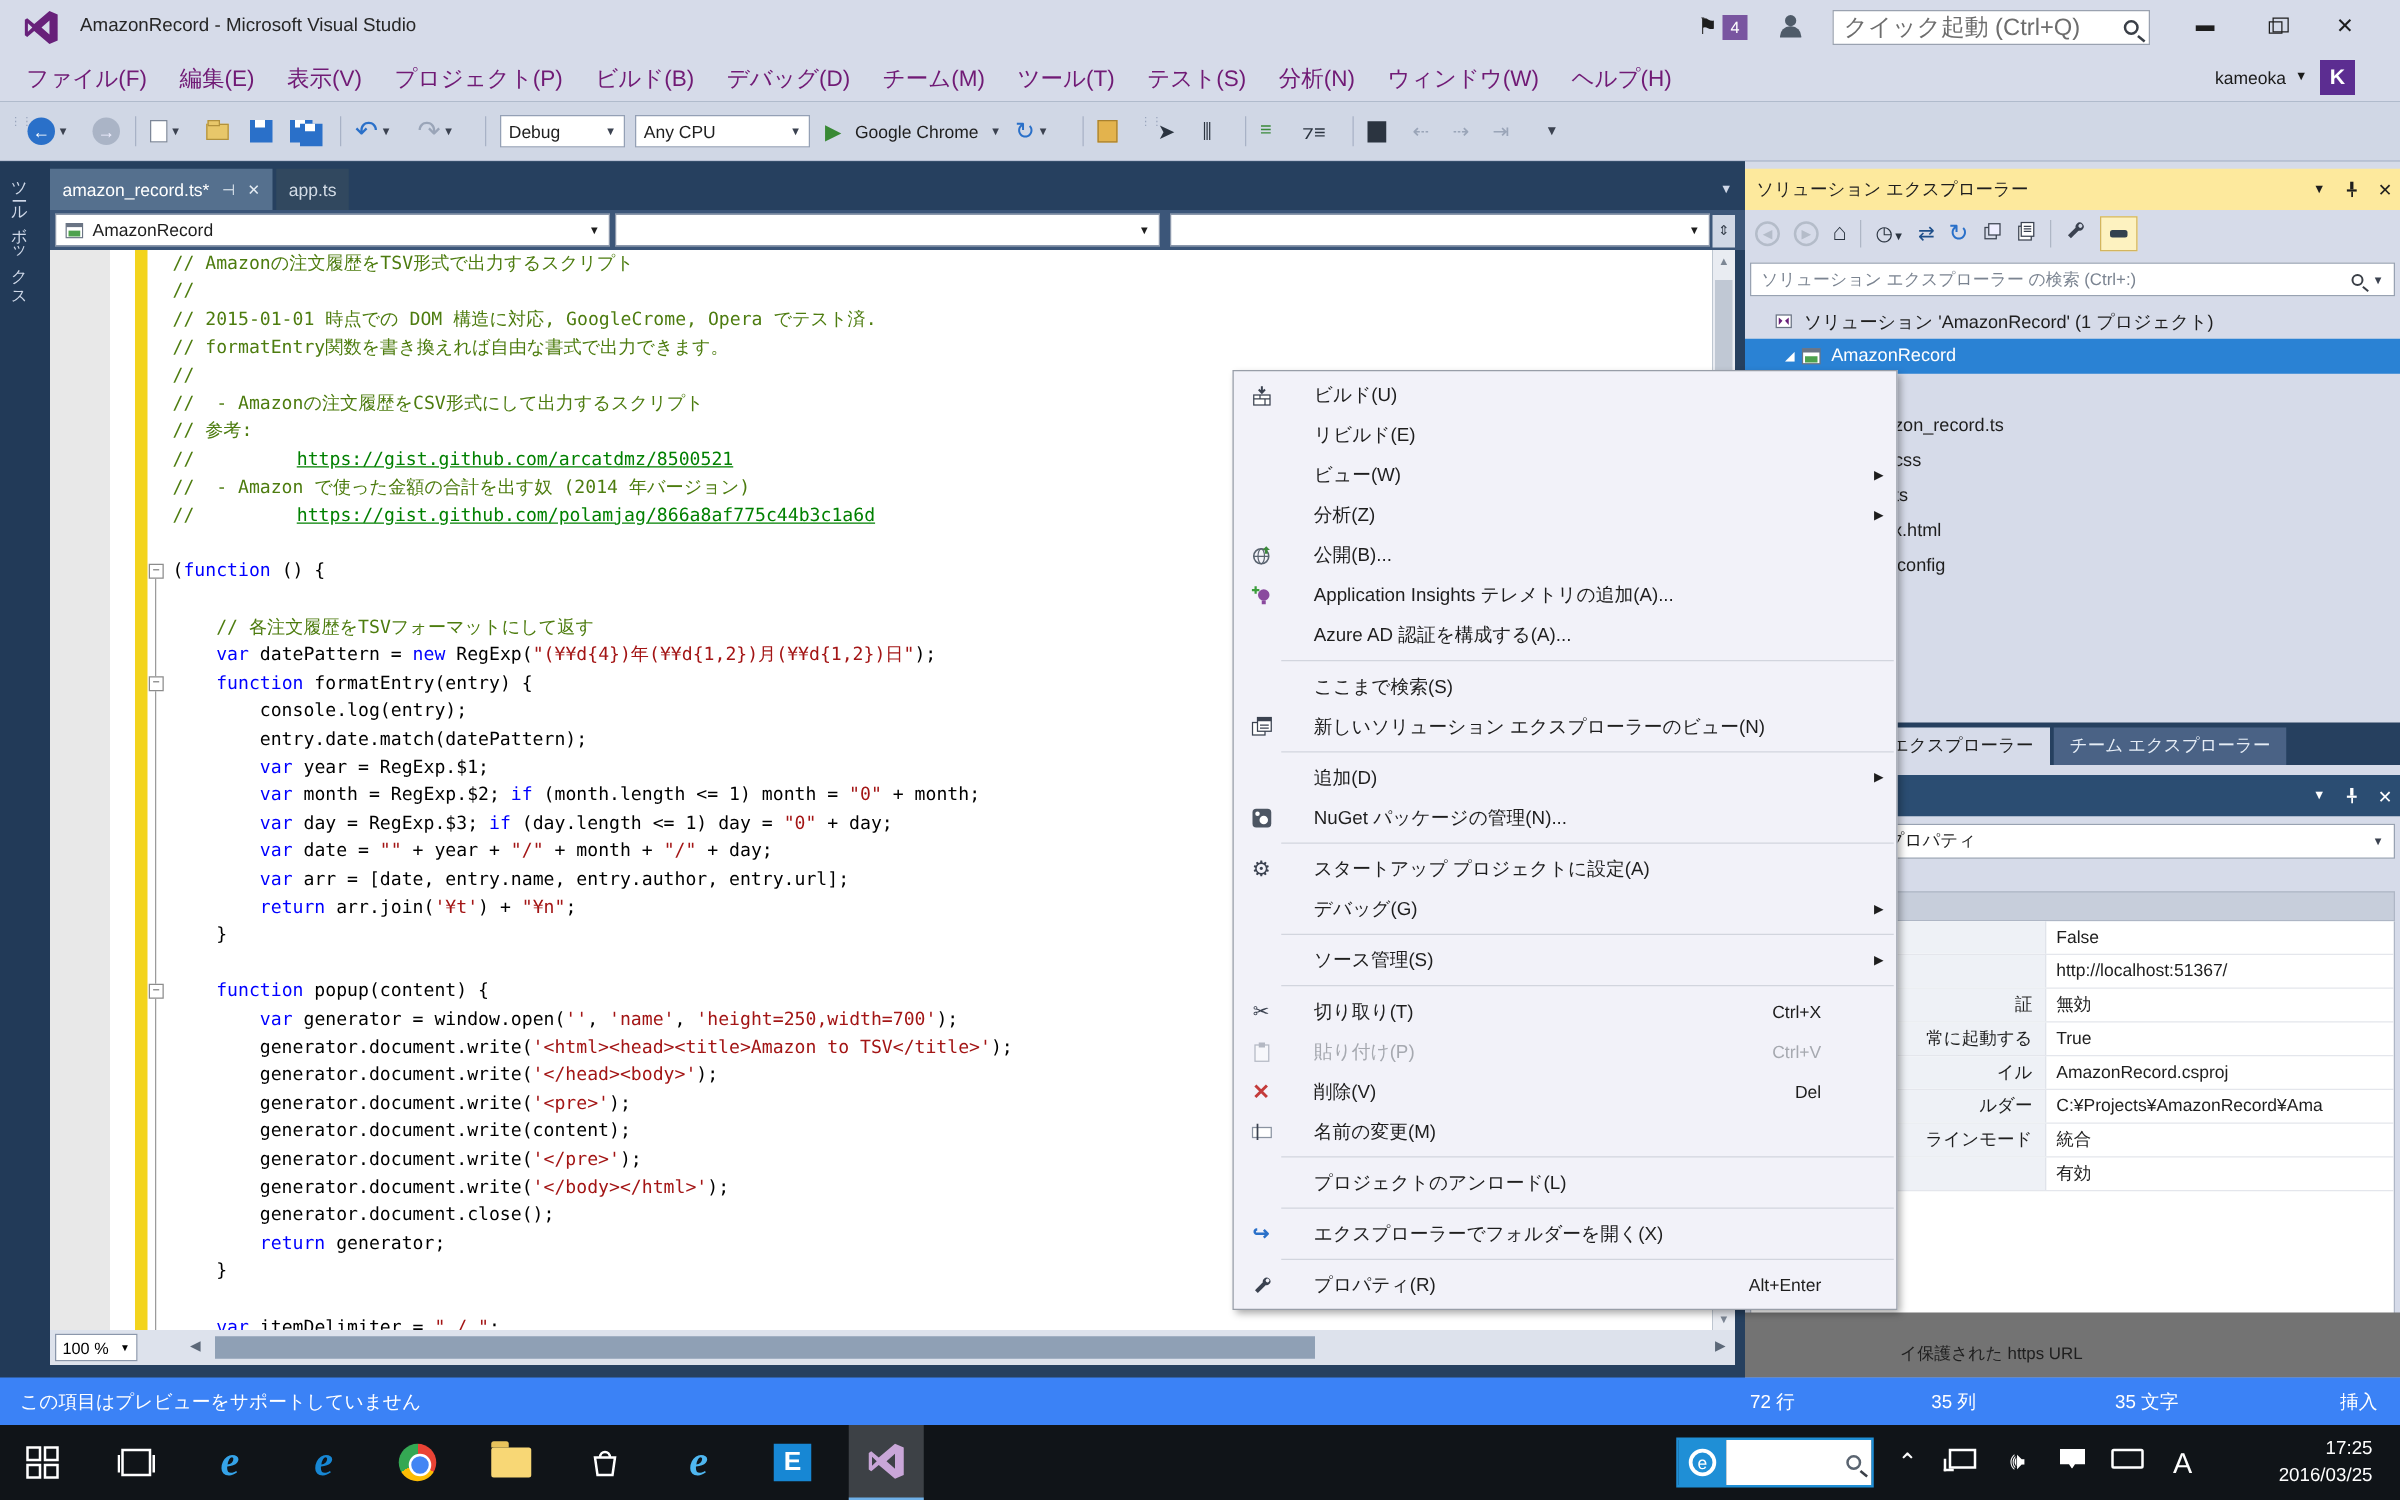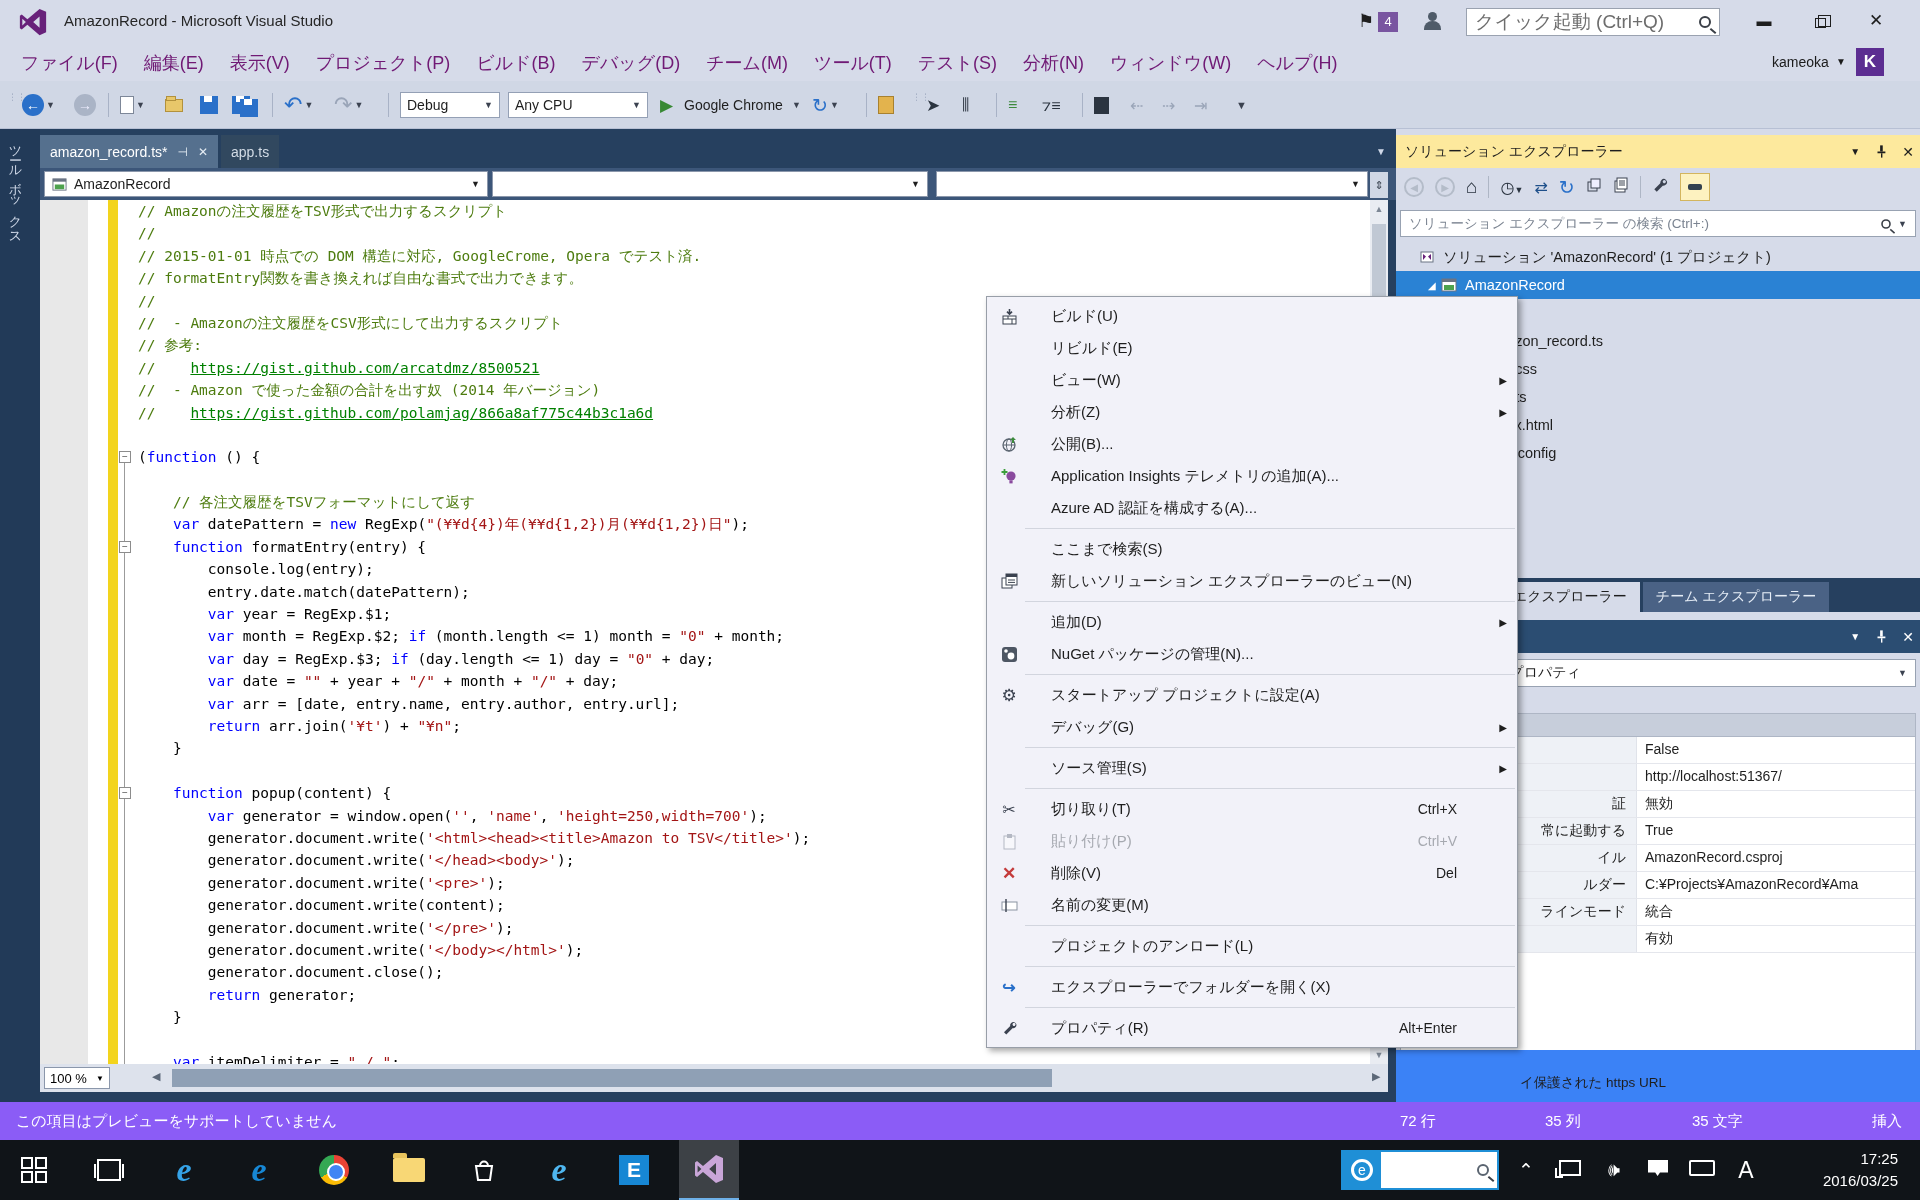--- a/index.html
+++ b/index.html
@@ -64,21 +64,21 @@
   .navbar { left:40px; top:168px; width:1356px; height:32px; background:#3c5679; }
   .nav-cmb { position:absolute; top:3px; height:26px; background:#fff; border:1px solid #8b97ab; display:flex; align-items:center; padding:0 7px; font-size:14px; color:#1e1e1e; }
   .code-pane { left:40px; top:200px; width:1330px; height:864px; background:#fff; overflow:hidden; }
   .gut-gray { position:absolute; left:0; top:0; width:48px; height:864px; background:#e8e8e8; }
   .gut-yellow { position:absolute; left:68px; top:0; width:10px; height:864px; background:#f3d41d; }
   .fold-guide { position:absolute; left:84px; width:1px; background:#9b9b9b; }
   .fold-box { position:absolute; left:79px; width:12px; height:12px; background:#fff; border:1px solid #8c8c8c; color:#555; font-size:10px; line-height:10px; text-align:center; }
   .lines { position:absolute; left:98px; top:0; width:1230px; }
   .code-line { height:22.4px; white-space:pre; font-family:"DejaVu Sans Mono", monospace; font-size:14.5px; line-height:22.4px; color:#000; }
   .sg-c { color:#4d7c0f; } .sg-k { color:#0000ff; } .sg-s { color:#a31515; } .sg-p { color:#000; }
-  .sg-l { color:#008000; text-decoration:underline; }
+  .sg-l { color:#008000; text-decoration:underline;margin-left:47px; }
   .vscroll { left:1370px; top:200px; width:18px; height:864px; background:#e9ecf2; }
   .vthumb { position:absolute; left:2px; top:24px; width:14px; height:310px; background:#c0c8d4; }
   .varrow { position:absolute; left:0; width:18px; height:18px; color:#7d8795; font-size:9px; text-align:center; line-height:18px; }
   .split-handle { left:1370px; top:172px; width:18px; height:26px; background:#d0d7e5; color:#39424f; font-size:11px; text-align:center; line-height:26px; }
   .hscroll { left:40px; top:1064px; width:1348px; height:28px; background:#dde2ec; }
   .zoom-cmb { position:absolute; left:4px; top:3px; width:66px; height:22px; background:#fff; border:1px solid #8b97ab; font-size:13px; display:flex; align-items:center; padding:0 5px; }
   .zoom-cmb .car { margin-left:auto; font-size:8px; }
   .harrow { position:absolute; top:6px; color:#5c6878; font-size:11px; }
   .hthumb { position:absolute; left:132px; top:5px; width:880px; height:18px; background:#8fa0b5; }
 
@@ -120,25 +120,25 @@
   .prop-panel { left:1396px; top:612px; width:524px; height:490px; background:#d6dbe9; }
   .prop-title { position:absolute; left:0; top:8px; width:524px; height:33px; background:#2b4d72; display:flex; align-items:center; padding:0 9px; color:#fff; font-size:14px; }
   .prop-title .ttl-icons { color:#fff; }
   .prop-cmb { position:absolute; left:4px; top:47px; width:516px; height:28px; background:#fff; border:1px solid #98a2b2; display:flex; align-items:center; padding:0 8px; font-size:14px; color:#1e1e1e; }
   .prop-toolstrip { position:absolute; left:4px; top:79px; width:516px; height:22px; }
   .prop-cat { position:absolute; left:4px; top:101px; width:516px; height:24px; background:#c7cedb; border:1px solid #aeb6c5; }
   .prop-grid { position:absolute; left:4px; top:125px; width:516px; height:330px; background:#fff; border:1px solid #aeb6c5; border-top:none; }
   .prow { height:27px; display:flex; border-bottom:1px solid #e4e6ec; font-size:14px; }
   .prow .pl { width:236px; background:#eef1f6; border-right:1px solid #e0e3ea; text-align:right; padding:4px 10px 0 0; color:#1e1e1e; overflow:hidden; }
   .prow .pv { flex:1; padding:4px 0 0 8px; color:#1e1e1e; white-space:nowrap; overflow:hidden; }
-  .prop-desc { position:absolute; left:0; top:438px; width:524px; height:52px; background:#3b82f6; font-size:13.5px; color:#1e1e1e; }
+  .prop-desc { position:absolute; left:0; top:438px; width:524px; height:52px; background:#737373; font-size:13.5px; color:#1e1e1e; }
   .prop-desc .dtext { position:absolute; left:124px; top:24px; }
 
   
-  .statusbar { left:0; top:1102px; width:1920px; height:38px; background:#8b5cf6; color:#fff; font-size:15px; }
+  .statusbar { left:0; top:1102px; width:1920px; height:38px; background:#3b82f6; color:#fff; font-size:15px; }
   .statusbar span { position:absolute; top:10px; }
 
   
   .taskbar { left:0; top:1140px; width:1920px; height:60px; background:#101418; }
   .tk { position:absolute; top:0; width:60px; height:60px; display:flex; align-items:center; justify-content:center; }
   .tk.active-app { background:#3d4146; border-bottom:2px solid #6eb0e8; }
   .win-logo { display:grid; grid-template-columns:12px 12px; grid-template-rows:12px 12px; gap:2px; }
   .win-logo i { background:transparent; border:2px solid #fff; }
   .e-glyph { color:#35a3e8; font-size:34px; font-style:italic; font-family:"Liberation Serif", serif; font-weight:bold; }
   .e2 { color:#1787d4; }

